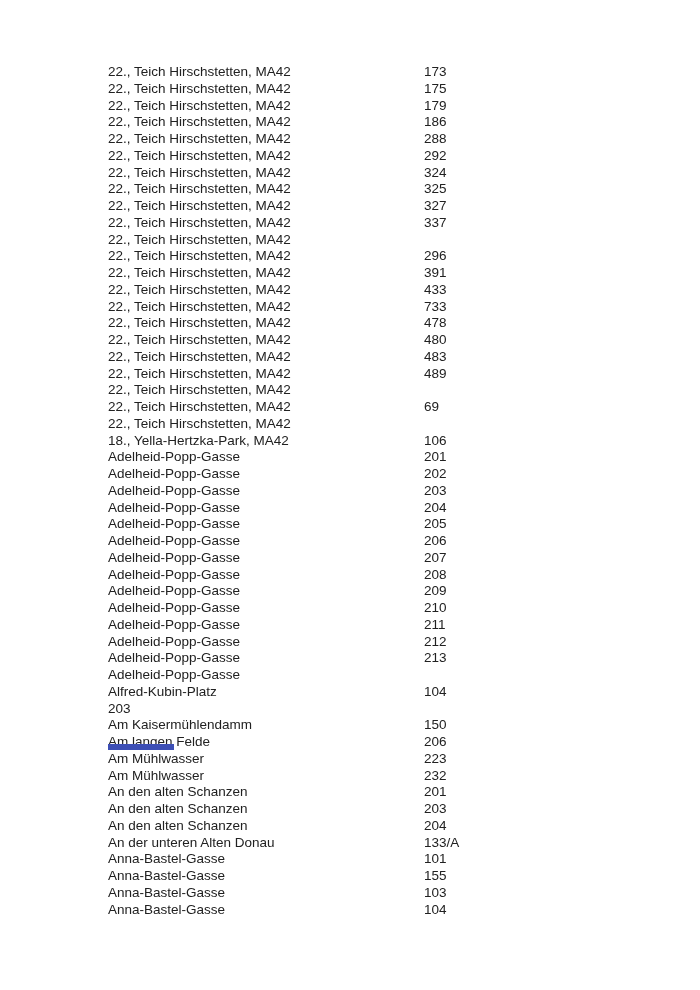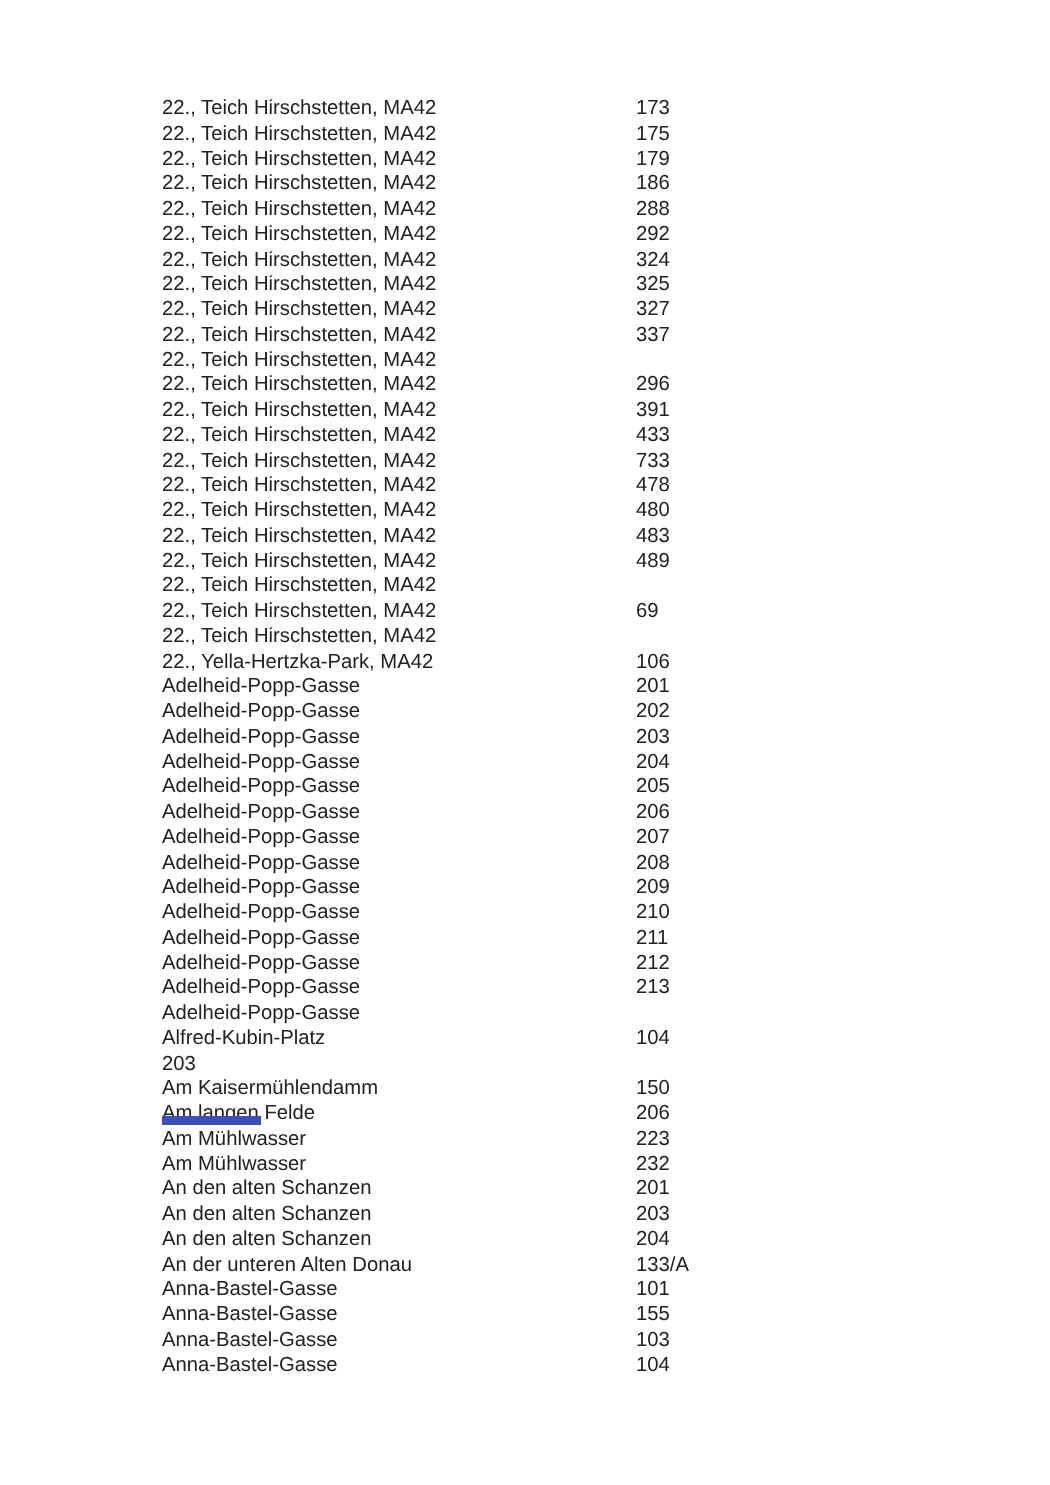--- a/index.html
+++ b/index.html
@@ -151,21 +151,21 @@
   <div class="row">
     <span class="street-cell">22., Teich Hirschstetten, MA42</span>
     <span class="number-cell">69</span>
   </div>
 
   <div class="row">
     <span class="street-cell">22., Teich Hirschstetten, MA42</span>
   </div>
 
   <div class="row">
-    <span class="street-cell">22., Yella-Hertzka-Park, MA42</span>
+    <span class="street-cell">18., Yella-Hertzka-Park, MA42</span>
     <span class="number-cell">106</span>
   </div>
 
   <div class="row">
     <span class="street-cell">Adelheid-Popp-Gasse</span>
     <span class="number-cell">201</span>
   </div>
 
   <div class="row">
     <span class="street-cell">Adelheid-Popp-Gasse</span>

